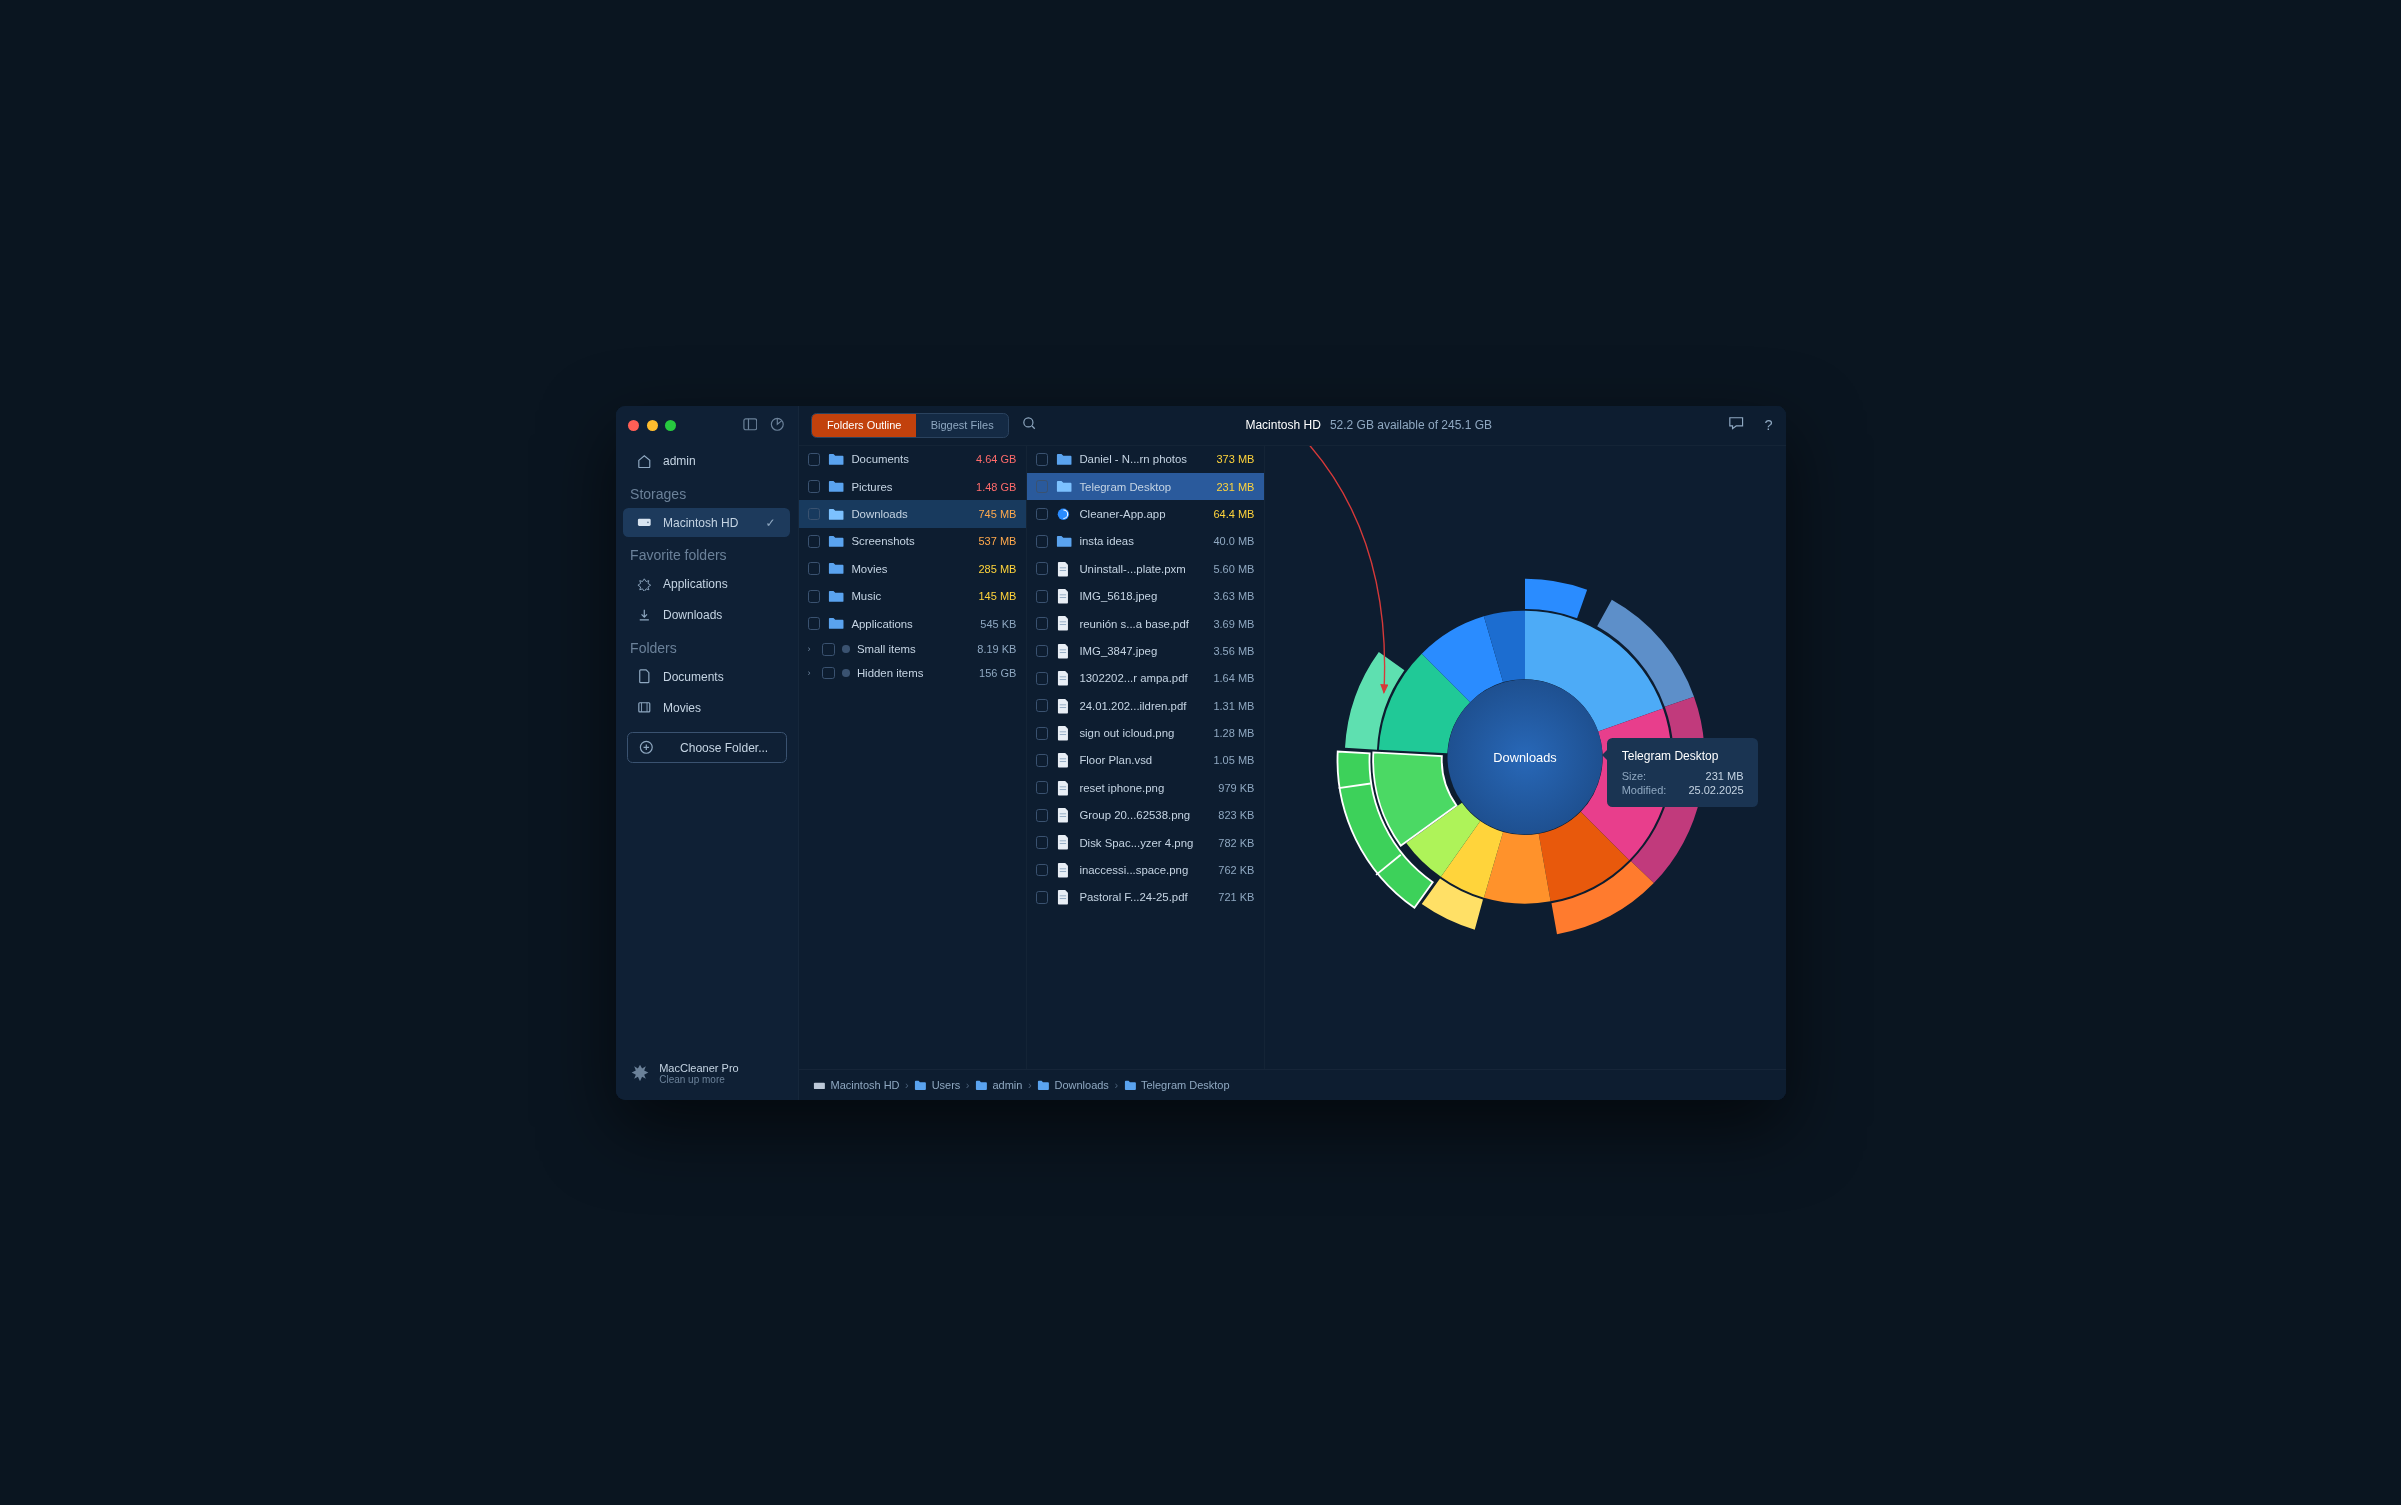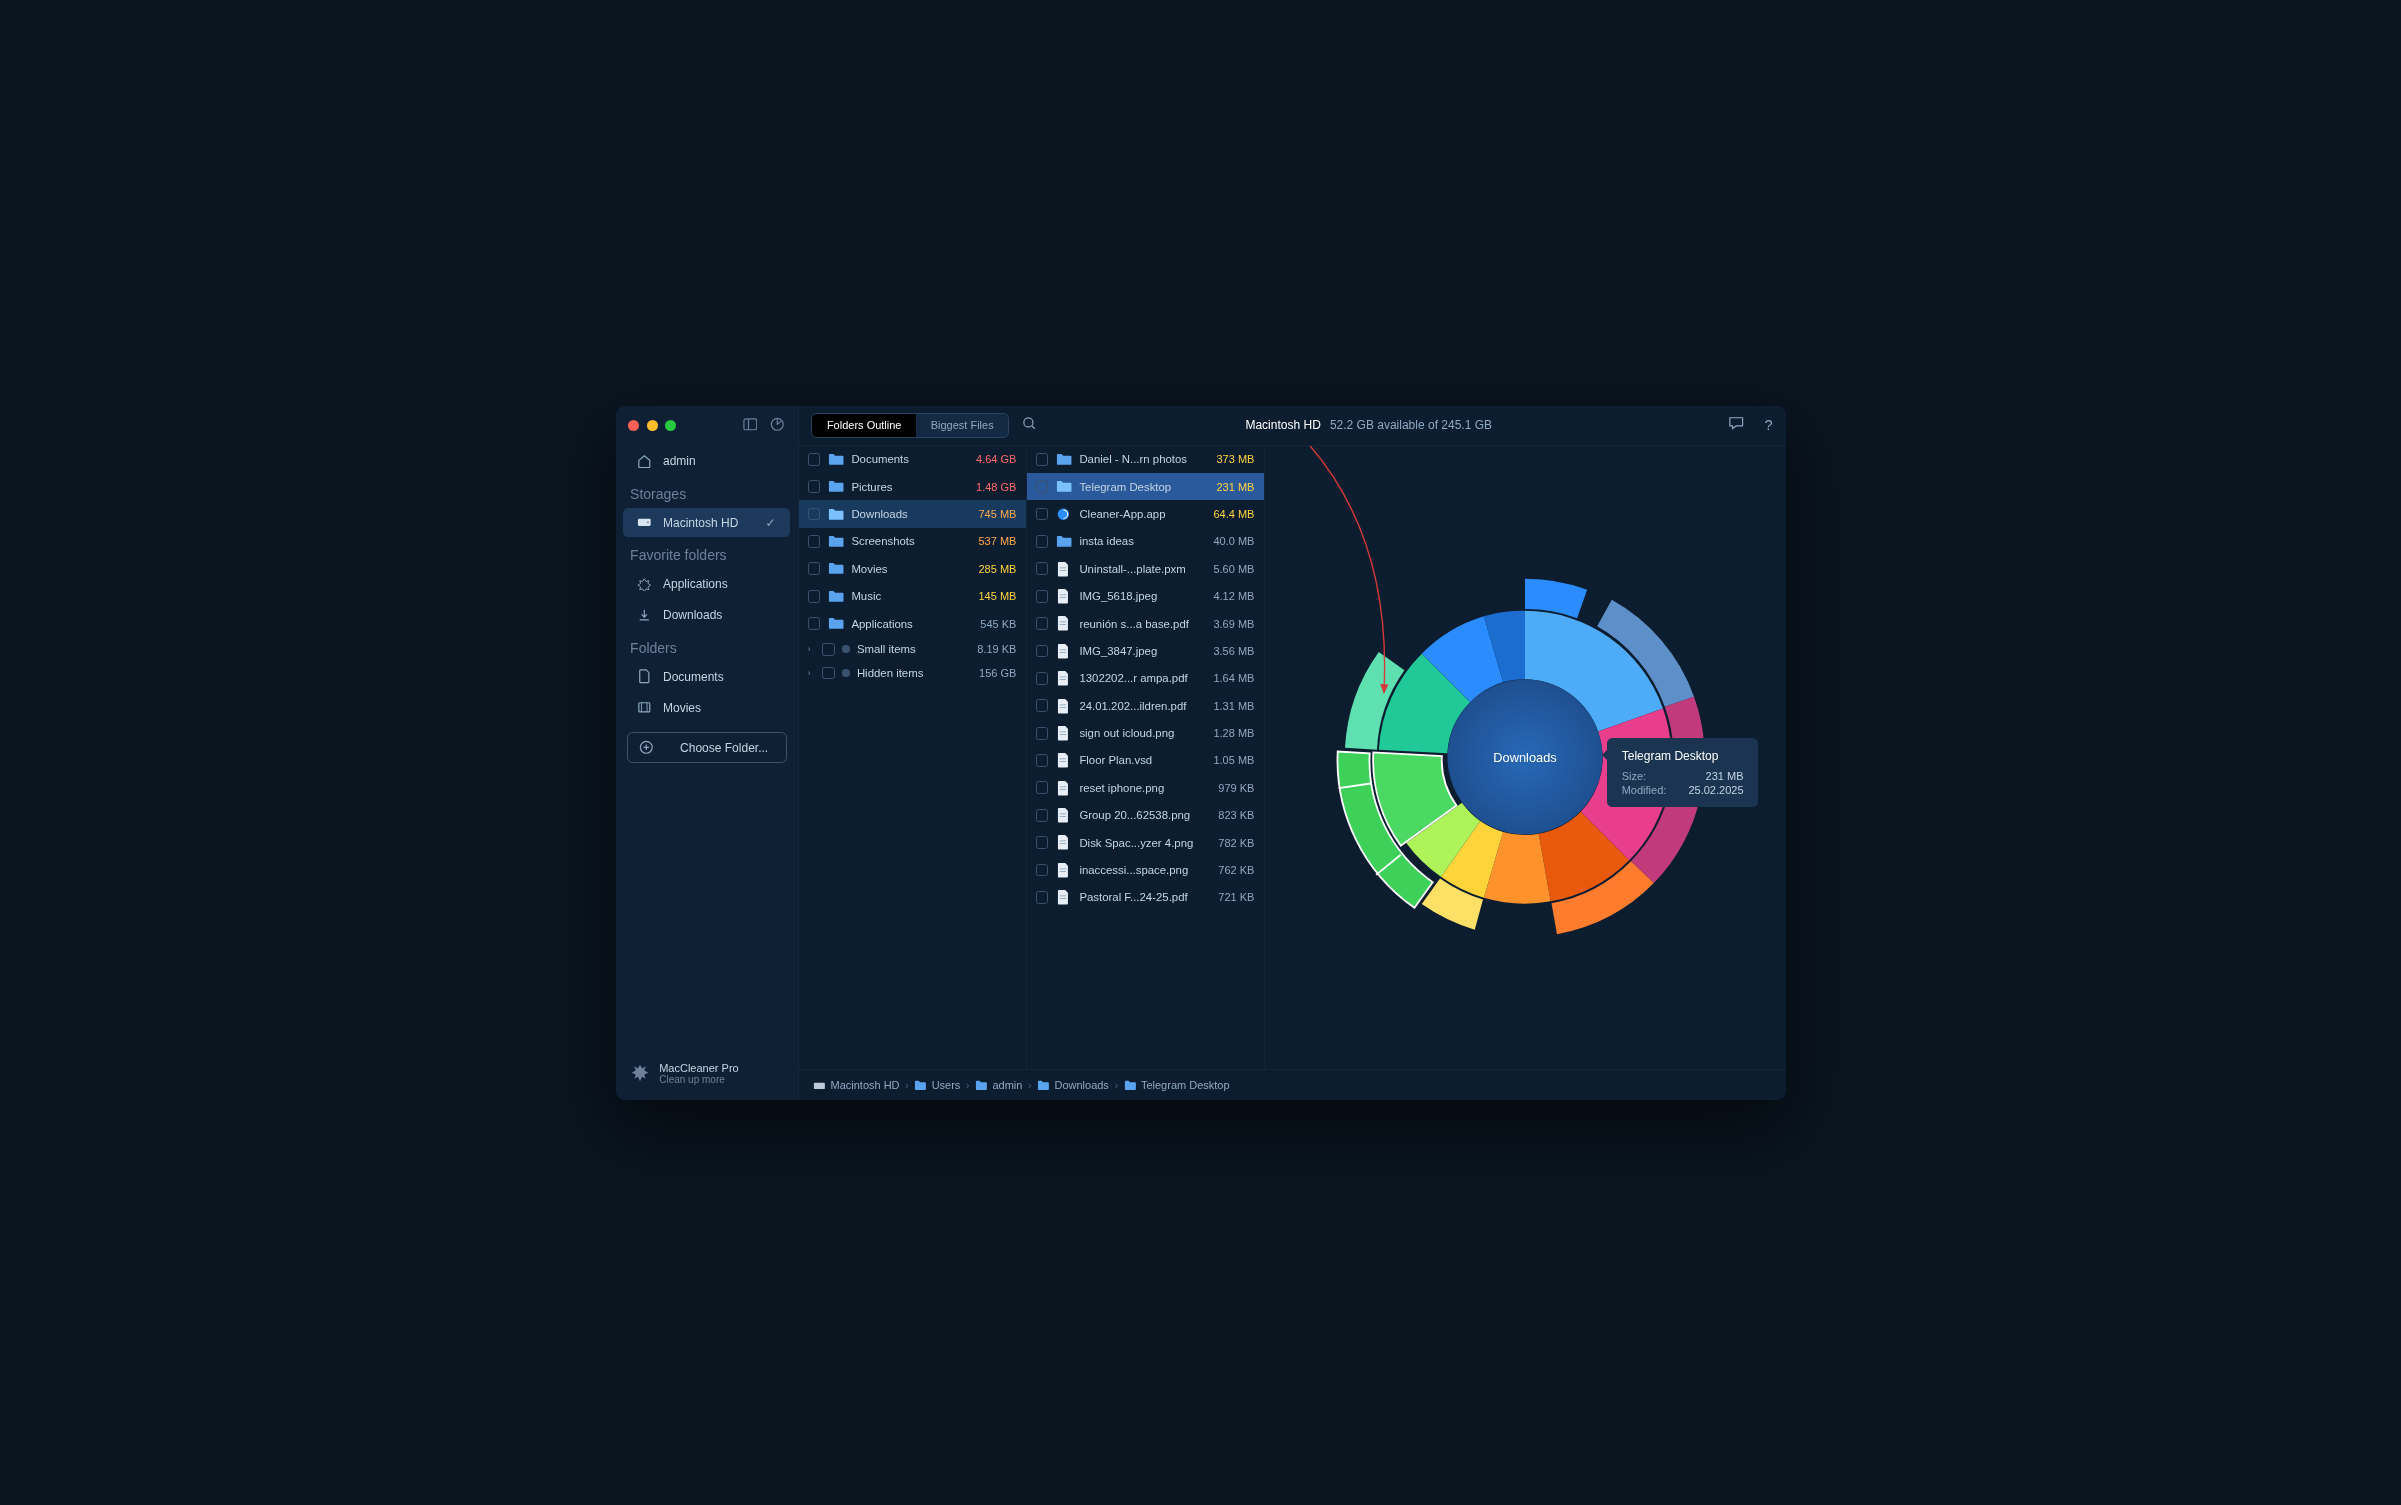--- a/index.html
+++ b/index.html
@@ -108,21 +108,21 @@
   border-radius: 5.5px;
   overflow: hidden;
 }
 .seg-item {
   padding: 5.5px 14.6px;
   font-size: 11px;
   color: #8fa8c1;
   cursor: pointer;
 }
 .seg-item.active {
-  background: #000000;
+  background: #c2410c;
   color: #fff;
 }
 .search-icon svg { width: 14.6px; height: 14.6px; fill: #8fa8c1; }
 .disk-status {
   margin-left: auto;
   margin-right: 27.4px;
   display: flex;
   gap: 9.1px;
   font-size: 12px;
 }
@@ -535,21 +535,21 @@
           <div class="row">
             <span class="checkbox"></span>
             <span class="file-icon">
               <svg viewBox="0 0 14 18">
                 <path d="M2 1h7l3 3v12a1 1 0 01-1 1H2a1 1 0 01-1-1V2a1 1 0 011-1z" fill="#e8eef5"></path>
                 <rect x="3" y="7" width="7" height="1" fill="#8fa8c1"></rect>
                 <rect x="3" y="10" width="7" height="1" fill="#8fa8c1"></rect>
               </svg>
             </span>
             <span class="row-name">IMG_5618.jpeg</span>
-            <span class="row-size ">4.12 MB</span>
+            <span class="row-size ">3.63 MB</span>
           </div>
           <div class="row">
             <span class="checkbox"></span>
             <span class="file-icon">
               <svg viewBox="0 0 14 18">
                 <path d="M2 1h7l3 3v12a1 1 0 01-1 1H2a1 1 0 01-1-1V2a1 1 0 011-1z" fill="#e8eef5"></path>
                 <rect x="3" y="7" width="7" height="1" fill="#8fa8c1"></rect>
                 <rect x="3" y="10" width="7" height="1" fill="#8fa8c1"></rect>
               </svg>
             </span>

